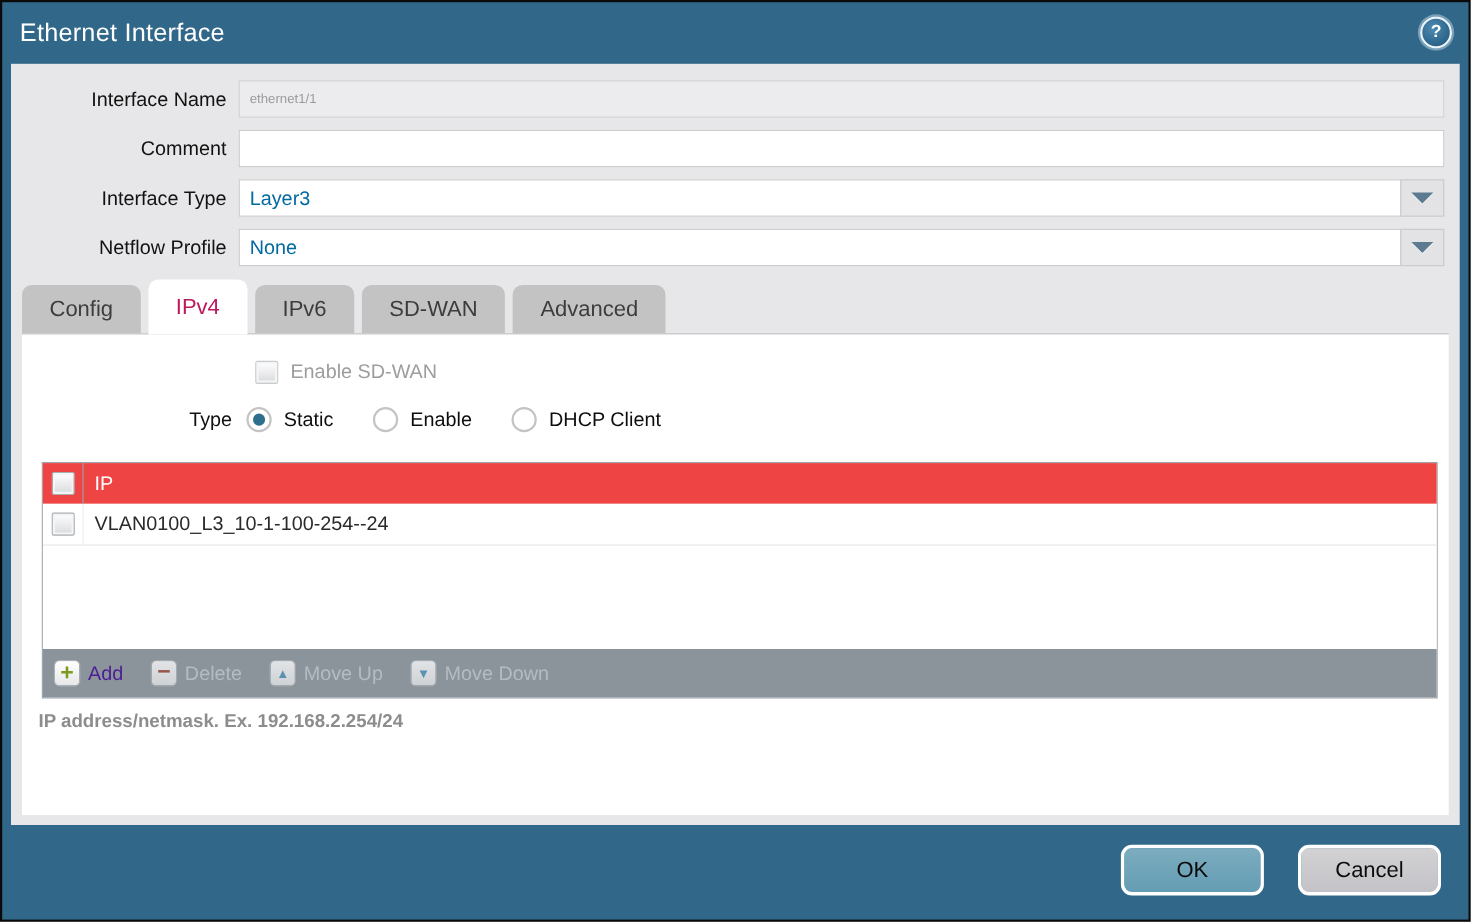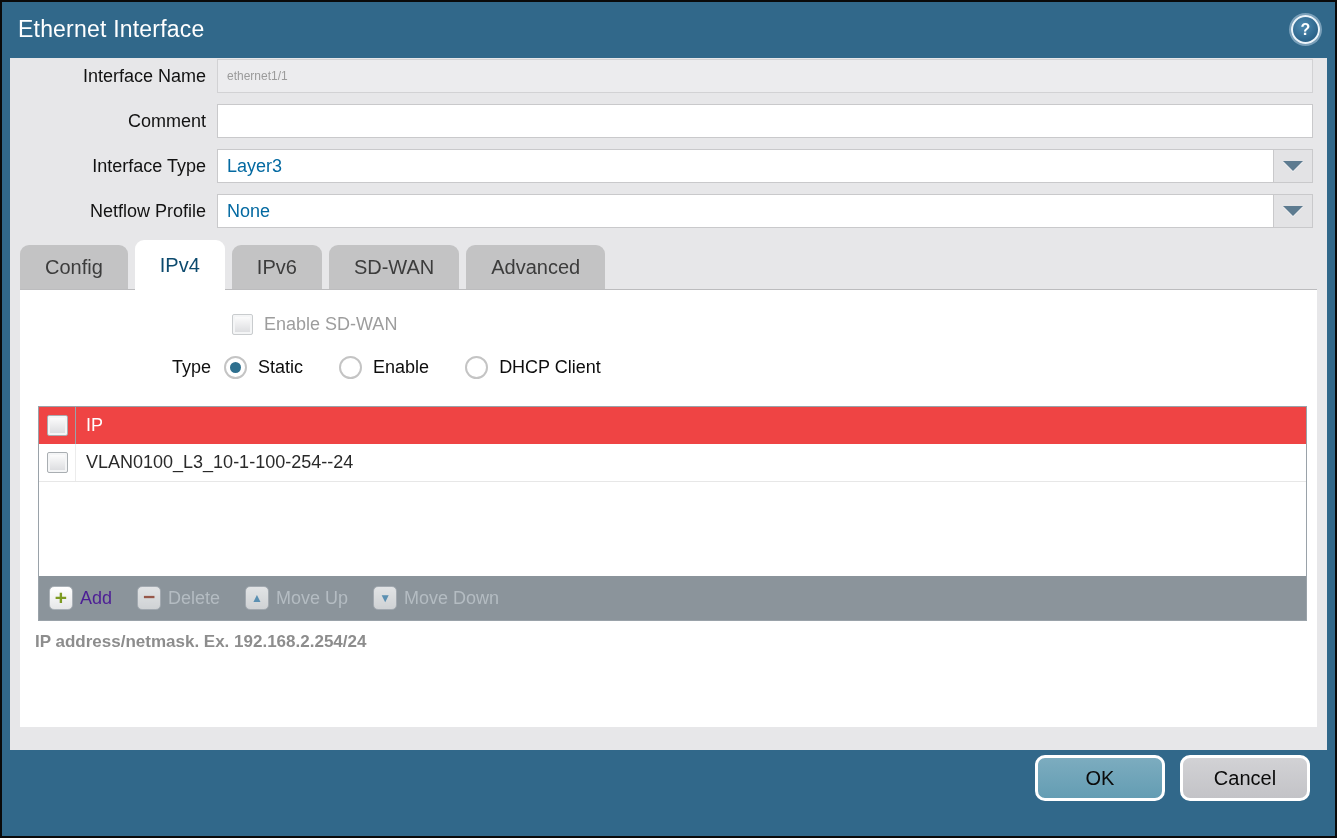--- a/index.html
+++ b/index.html
@@ -13,40 +13,40 @@
   .titlebar{height:54px;display:flex;align-items:center;justify-content:space-between;padding:0 15px 0 16px;gap:48px;}
   .title{color:#ffffff;font-size:23px;letter-spacing:.2px;font-stretch:condensed;}
   .help-btn{
     width:25px;height:25px;border-radius:50%;
     background:radial-gradient(circle at 40% 35%, #4e8ab0, #1d5379);
     border:2px solid #ecf4fa;box-shadow:0 0 0 2px #7aa0ba;
     color:#fff;font-weight:bold;font-size:16px;line-height:25px;text-align:center;cursor:pointer;
   }
   
   .content{position:absolute;left:8px;right:8px;top:56px;bottom:86px;background:#e7e7e9;}
-  .form{padding-top:1px;}
+  .form{padding-top:15px;}
   .form-row{display:flex;align-items:stretch;height:34px;margin:0 14px 11px 0;}
   .form-label{width:196px;text-align:right;padding-right:11px;font-size:18px;color:#121212;
     display:flex;align-items:center;justify-content:flex-end;white-space:nowrap;}
   .tbox{flex:1;display:flex;align-items:center;border:1px solid #c9c9cb;background:#fff;
     font-size:12px;color:#1a1a1a;padding:0 9px;}
   .tbox.disabled{background:#ececee;color:#9b9b9b;border-color:#d2d2d4;}
   input.tbox{outline:none;font-family:"Liberation Sans",sans-serif;}
   .select{flex:1;display:flex;align-items:stretch;}
   .select .sval{flex:1;display:flex;align-items:center;border:1px solid #c9c9cb;background:#fff;
     font-size:18px;color:#0369a1;padding:0 9px;}
   .dd-btn{width:38px;margin-left:-1px;border:1px solid #c9c9cb;background:#e3e3e5;
     display:flex;align-items:center;justify-content:center;cursor:pointer;}
   .tri-down{width:0;height:0;border-left:10px solid transparent;border-right:10px solid transparent;
     border-top:10px solid #5d7b90;filter:drop-shadow(0 1px 0 rgba(255,255,255,.6));}
   
   .tabs{display:flex;align-items:flex-end;margin-left:10px;height:50px;position:relative;z-index:3;}
   .tab{background:#c3c3c4;border-radius:9px 9px 0 0;margin-right:7px;padding:0 25px;height:44px;
     display:flex;align-items:center;font-size:20px;color:#3c3c3c;cursor:pointer;font-stretch:condensed;}
-  .tab.active{background:#ffffff;color:#0c4a6e;height:50px;position:relative;z-index:4;margin-bottom:-1px;}
+  .tab.active{background:#ffffff;color:#be185d;height:50px;position:relative;z-index:4;margin-bottom:-1px;}
   
   .panel{position:relative;z-index:2;margin:0 10px;background:#fff;border-top:1px solid #bcbcbe;height:437px;}
   .sdwan-row{padding:24px 0 0 212px;display:flex;align-items:center;}
   .checkbox{width:19px;height:19px;border:1px solid #a9aeb2;border-radius:2px;
     background:linear-gradient(#ffffff,#d9dadd);box-shadow:inset 0 0 0 2px #f4f5f6;}
   .checkbox.disabled{border-color:#c9ccce;}
   .sdwan-label{margin-left:11px;font-size:18px;color:#9d9d9d;}
   .type-row{margin-top:21px;display:flex;align-items:center;padding-left:152px;}
   .type-label{font-size:18px;color:#111;margin-right:13px;}
   .radio-opt{display:flex;align-items:center;margin-right:36px;cursor:pointer;}
@@ -72,22 +72,22 @@
     font-weight:bold;}
   .tb-btn .tb-label{margin-left:7px;font-size:18px;color:#4c1d95;font-stretch:condensed;}
   .tb-btn.disabled{cursor:default;}
   .tb-btn.disabled .tb-ico{opacity:.75;}
   .tb-btn.disabled .tb-label{color:#b4bcc2;}
   .ico-plus{color:#7d9b22;font-size:21px;line-height:1;margin-top:-2px;}
   .ico-minus{color:#9c4430;font-size:21px;line-height:1;margin-top:-3px;}
   .ico-up,.ico-down{color:#4b8fba;font-size:12px;line-height:1;}
   .hint{margin:11px 0 0 15px;font-size:17px;color:#8d8d8d;font-weight:bold;}
   
-  .footer{position:absolute;left:0;right:0;bottom:16px;height:84px;display:flex;align-items:center;
-    justify-content:flex-end;padding-right:25px;}
+  .footer{position:absolute;left:0;right:0;bottom:3px;height:84px;display:flex;align-items:center;
+    justify-content:flex-end;padding-right:25px;gap:16px;}
   .btn{height:40px;min-width:124px;border-radius:10px;border:3px solid #ffffff;font-size:20px;
     color:#0b0b0b;display:flex;align-items:center;justify-content:center;cursor:pointer;
     font-family:"Liberation Sans",sans-serif;}
   .btn-ok{background:linear-gradient(#7cacbf,#649db3);margin-right:15px;}
   .btn-cancel{background:linear-gradient(#d2d2d5,#c3c3c7);}
 </style>
 </head>
 <body>
 
 <div class="window">

